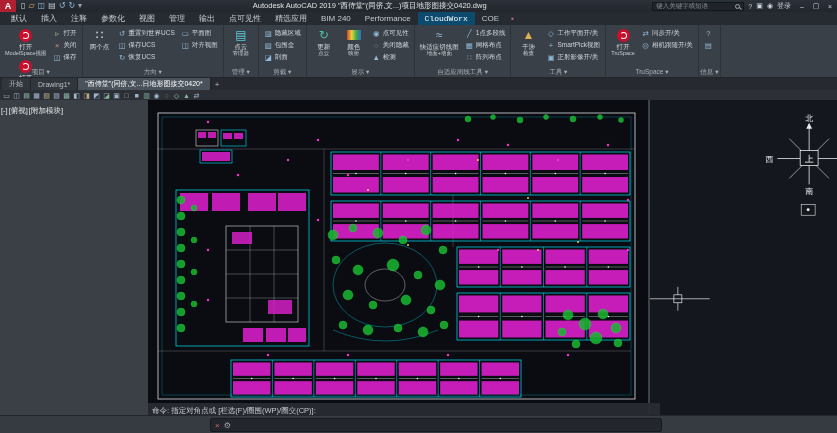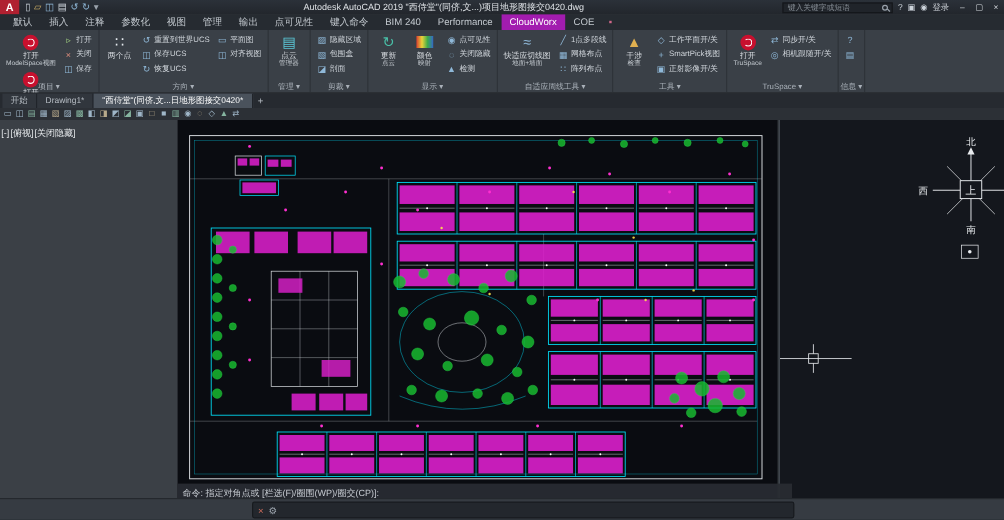--- a/index.html
+++ b/index.html
@@ -23,21 +23,21 @@
     transform:rotate(45deg);right:-3px;bottom:-1px;}
   .tb-right{display:flex;align-items:center;gap:4px;padding:0 4px;font-size:7px;flex:none;}
   .winbtns{display:flex;flex:none;}
   .winbtn{width:14px;height:12px;display:flex;align-items:center;justify-content:center;
     font-size:7px;color:#cfd4d9;}
 
   
   .ribbontabs{position:absolute;top:12px;left:0;right:0;height:13px;background:#262b31;
     display:flex;align-items:stretch;padding-left:4px;}
   .rtab{padding:0 7px;font-size:8px;color:#c3c9cf;display:flex;align-items:center;white-space:nowrap;}
-  .rtab.active{background:#a21caf;color:#ffffff;}
+  .rtab.active{background:#0c4a6e;color:#ffffff;font-family:Liberation Mono, monospace;}
   .rtab-icon{display:flex;align-items:center;padding:0 5px;font-size:8px;}
 
   
   .ribbon{position:absolute;top:25px;left:0;right:0;height:53px;background:#3a4047;
     display:flex;overflow:hidden;border-bottom:1px solid #222529;}
   .panel{position:relative;display:flex;align-items:flex-start;padding:2px 2px 11px 2px;
     border-right:1px solid #2e3339;flex:none;}
   .panel-label{position:absolute;bottom:0;left:0;right:0;height:10px;display:flex;align-items:center;
     justify-content:center;font-size:6.5px;color:#aab1b9;white-space:nowrap;}
   .col{display:flex;flex-direction:column;margin:0 1px;}
@@ -123,21 +123,21 @@
 
   <div class="ribbontabs">
       <div class="rtab">默认</div>
       <div class="rtab">插入</div>
       <div class="rtab">注释</div>
       <div class="rtab">参数化</div>
       <div class="rtab">视图</div>
       <div class="rtab">管理</div>
       <div class="rtab">输出</div>
       <div class="rtab">点可见性</div>
-      <div class="rtab">键入命令</div>
+      <div class="rtab">精选应用</div>
       <div class="rtab">BIM 240</div>
       <div class="rtab">Performance</div>
       <div class="rtab active">CloudWorx</div>
       <div class="rtab">COE</div>
       <div class="rtab-icon" style="color: rgb(210, 104, 138);">▪</div>
     </div>
   <div class="ribbon">
       <div class="panel">
         <div class="col">
           <div class="bigbtn">
@@ -363,21 +363,21 @@
       <span class="tic" style="color: rgb(134, 181, 160);">▥</span>
       <span class="tic" style="color: rgb(159, 182, 200);">◉</span>
       <span class="tic" style="color: rgb(183, 169, 139);">◌</span>
       <span class="tic" style="color: rgb(159, 182, 200);">◇</span>
       <span class="tic" style="color: rgb(134, 181, 160);">▲</span>
       <span class="tic" style="color: rgb(159, 182, 200);">⇄</span>
     </div>
 
   <div class="canvas">
     <div class="vp-label">
-      <span>[-]</span><span>[俯视]</span><span>[关闭隐藏]</span>
+      <span>[-]</span><span>[俯视]</span><span>[附加模块]</span>
     </div>
     <div class="viewport"><svg viewBox="0 0 500 315" width="100%" height="100%">
           <rect x="10" y="13" width="477" height="286" fill="none" stroke="#d9dde1" stroke-width="0.8"></rect>
           <rect x="14" y="17" width="469" height="278" fill="none" stroke="#00e5ff" stroke-width="0.4" opacity="0.6"></rect>
           <line x1="10" y1="49" x2="487" y2="49" stroke="#aeb4ba" stroke-width="0.4" opacity="0.7"></line>
           <line x1="10" y1="251" x2="483" y2="251" stroke="#aeb4ba" stroke-width="0.4" opacity="0.7"></line>
           <line x1="176" y1="49" x2="176" y2="251" stroke="#aeb4ba" stroke-width="0.4" opacity="0.7"></line>
           <line x1="305" y1="95" x2="305" y2="147" stroke="#aeb4ba" stroke-width="0.4" opacity="0.7"></line>
           <rect x="183" y="52" width="299" height="43" fill="none" stroke="#00e5ff" stroke-width="0.7"></rect>
           <rect x="185" y="54.5" width="45.833333333333336" height="15.479999999999999" fill="#e020d0" opacity="0.88"></rect>

